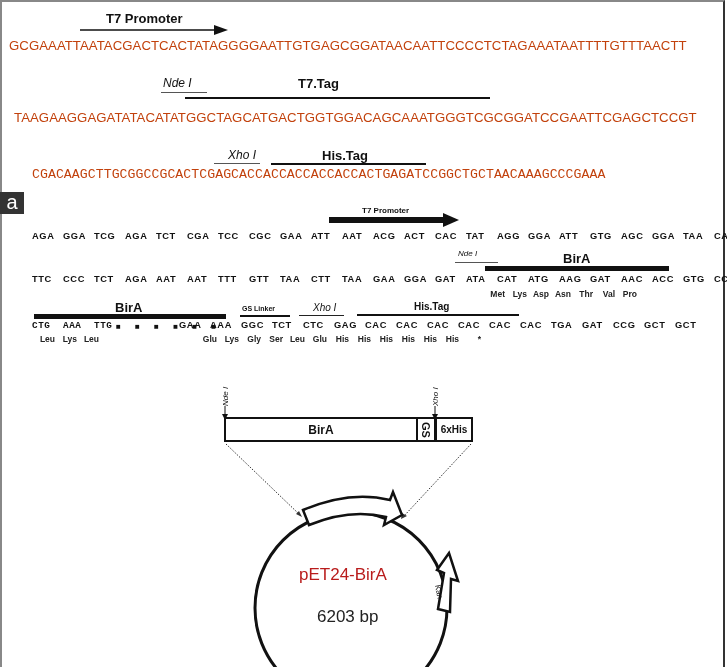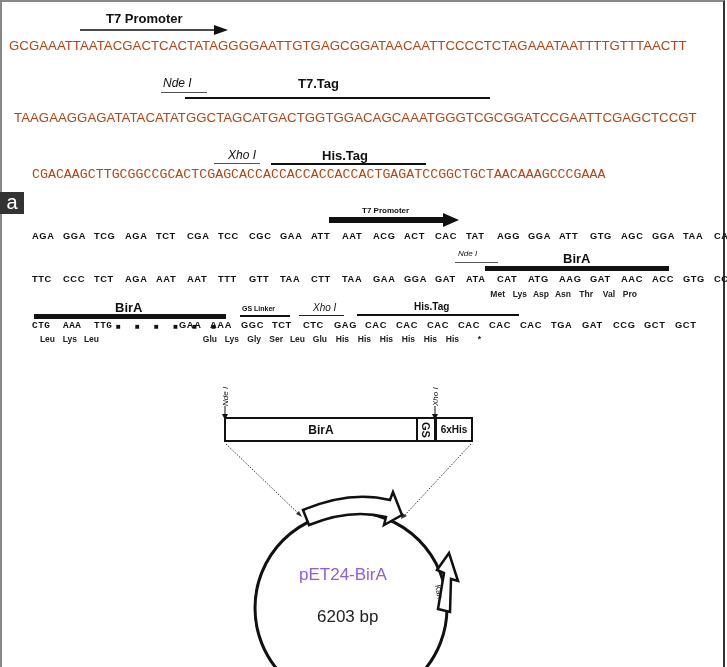--- a/index.html
+++ b/index.html
@@ -202,14 +202,14 @@
 </svg>
 
 <svg class="abs" style="left:0; top:0;" width="727" height="667">
   <circle cx="351" cy="608" r="96" fill="none" stroke="#111" stroke-width="3"></circle>
 
   <path d="M303 510 Q350 490 390 500 L393 492 L402 515 L384 525 L386 517 Q350 508 309 525 Z" fill="#fff" stroke="#111" stroke-width="2.5"></path>
 
   <path d="M438 609 L444 573 L437 570 L449 553 L458 581 L451 579 L450 612 Z" fill="#fff" stroke="#111" stroke-width="2.5"></path>
 </svg>
 <div class="abs" style="left:442px; top:584px; font-size:8px; transform:rotate(80deg); transform-origin:left top;">Kan</div>
-<div class="abs" style="left:299px; top:565px; font-size:17px; color:#8b5cf6;">pET24-BirA</div>
+<div class="abs" style="left:299px; top:565px; font-size:17px; color:#b91c1c;">pET24-BirA</div>
 <div class="abs" style="left:317px; top:607px; font-size:17px; color:#222;text-align:right;">6203 bp</div>
 
 </body></html>

